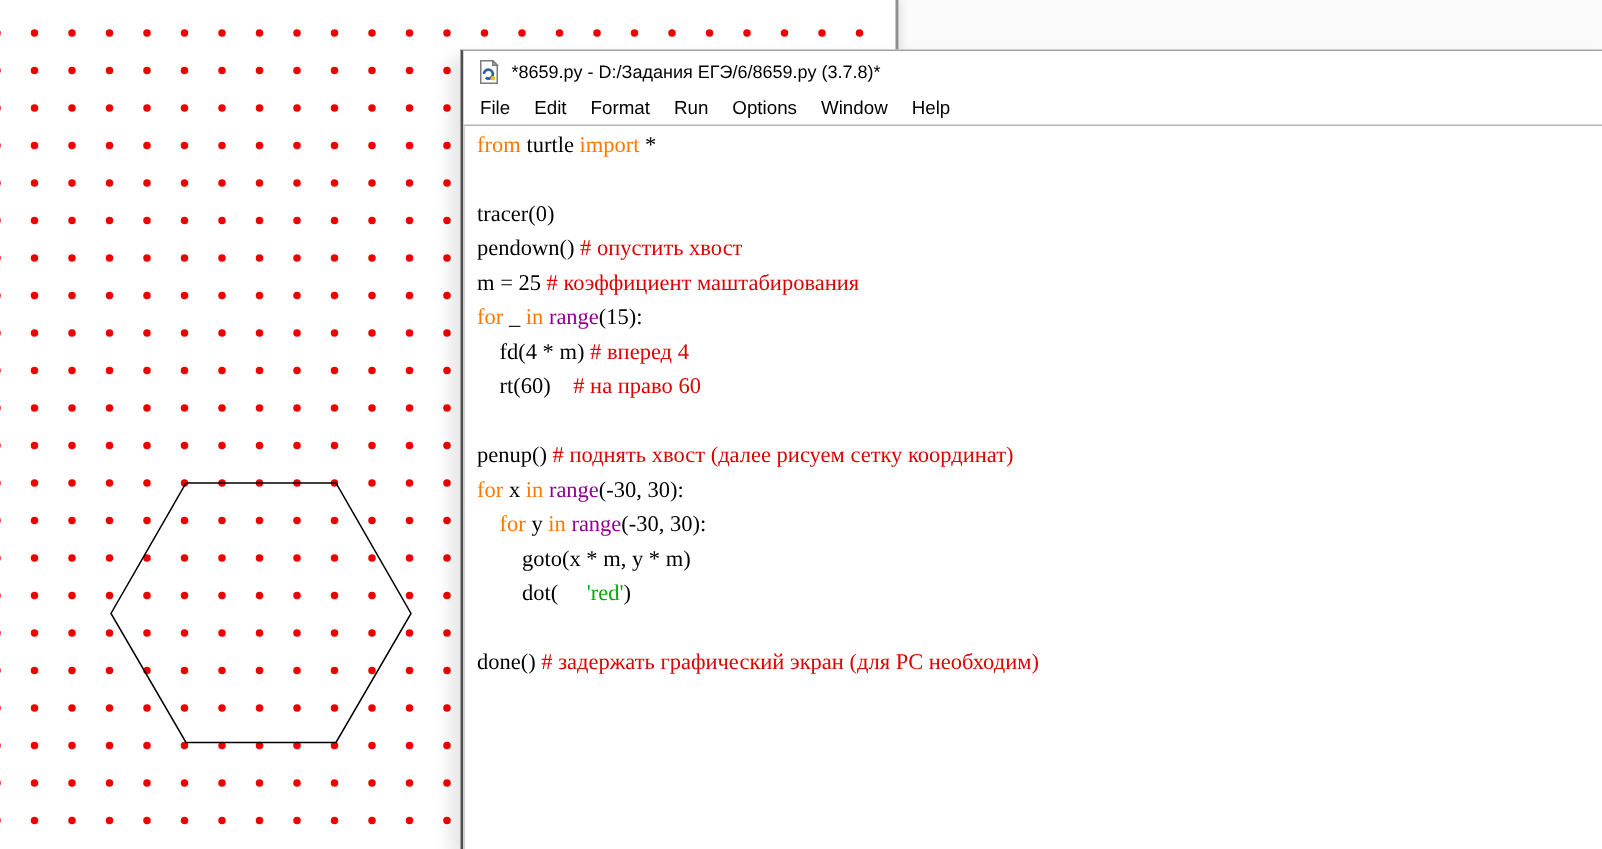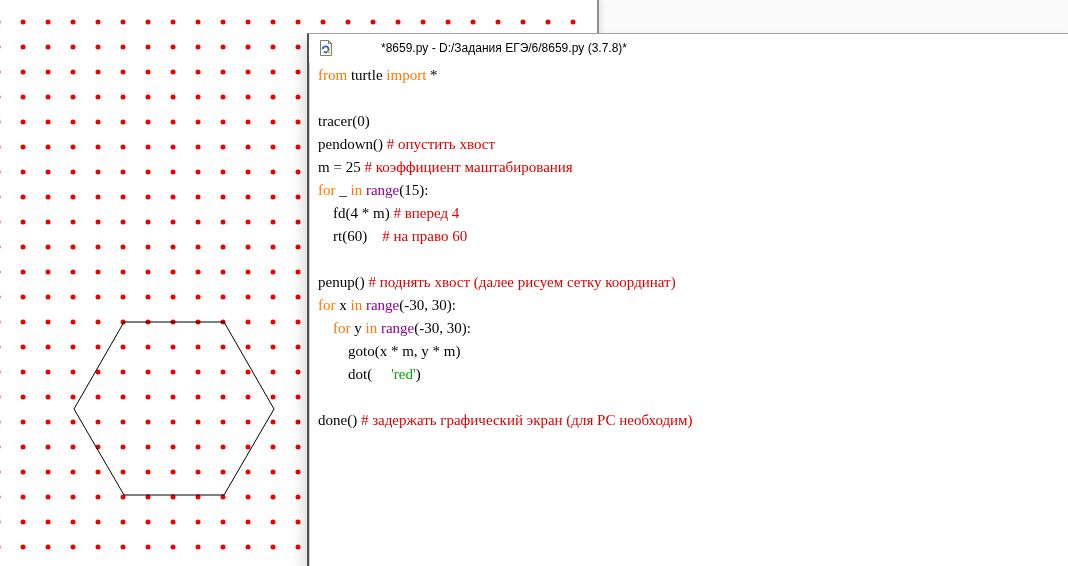--- a/index.html
+++ b/index.html
@@ -34,21 +34,20 @@
     display: flex;
     flex-direction: column;
   }
   .titlebar {
     height: 28px;
     background: #ffffff;
     display: flex;
     align-items: center;
     padding-left: 9px;
     flex: 0 0 auto;
-    gap: 40px;
   }
   .titlebar .win-icon { width: 16px; height: 16px; margin-right: 7px; flex: 0 0 auto; }
   .titlebar .title-text {
     font-size: 12px;
     color: #000000;
     white-space: nowrap;
   }
   .menubar {
     height: 22px;
     background: #ffffff;
@@ -650,16 +649,25 @@
   <div class="idle-window">
     <div class="titlebar">
       <svg class="win-icon" viewBox="0 0 16 16" width="16" height="16">
         <path d="M2.5 0.5h8l3 3v12h-11z" fill="#ffffff" stroke="#7b7b7b" stroke-width="1"></path>
         <path d="M10.5 0.5l3 3h-3z" fill="#d9d9d9" stroke="#7b7b7b" stroke-width="1"></path>
         <path d="M4.6 9.2 a3 3 0 1 1 1.2 2.6" fill="none" stroke="#2d62a8" stroke-width="1.8"></path>
         <circle cx="10.6" cy="12.1" r="1.5" fill="#e8c11c"></circle>
       </svg>
       <span class="title-text">*8659.py - D:/Задания ЕГЭ/6/8659.py (3.7.8)*</span>
     </div>
+    <div class="menubar" id="menubar">
+        <span class="menu-item">File</span>
+        <span class="menu-item">Edit</span>
+        <span class="menu-item">Format</span>
+        <span class="menu-item">Run</span>
+        <span class="menu-item">Options</span>
+        <span class="menu-item">Window</span>
+        <span class="menu-item">Help</span>
+      </div>
     <div class="code-area" id="code"><div class="code-line"><span class="tok-kw">from</span><span class="tok-n"> turtle </span><span class="tok-kw">import</span><span class="tok-n"> *</span></div><div class="code-line"></div><div class="code-line"><span class="tok-n">tracer(0)</span></div><div class="code-line"><span class="tok-n">pendown() </span><span class="tok-cm"># опустить хвост</span></div><div class="code-line"><span class="tok-n">m = 25 </span><span class="tok-cm"># коэффициент маштабирования</span></div><div class="code-line"><span class="tok-kw">for</span><span class="tok-n"> _ </span><span class="tok-kw">in</span><span class="tok-n"> </span><span class="tok-bi">range</span><span class="tok-n">(15):</span></div><div class="code-line"><span class="tok-n">    fd(4 * m) </span><span class="tok-cm"># вперед 4</span></div><div class="code-line"><span class="tok-n">    rt(60)    </span><span class="tok-cm"># на право 60</span></div><div class="code-line"></div><div class="code-line"><span class="tok-n">penup() </span><span class="tok-cm"># поднять хвост (далее рисуем сетку координат)</span></div><div class="code-line"><span class="tok-kw">for</span><span class="tok-n"> x </span><span class="tok-kw">in</span><span class="tok-n"> </span><span class="tok-bi">range</span><span class="tok-n">(-30, 30):</span></div><div class="code-line"><span class="tok-n">    </span><span class="tok-kw">for</span><span class="tok-n"> y </span><span class="tok-kw">in</span><span class="tok-n"> </span><span class="tok-bi">range</span><span class="tok-n">(-30, 30):</span></div><div class="code-line"><span class="tok-n">        goto(x * m, y * m)</span></div><div class="code-line"><span class="tok-n">        dot(</span><span class="tok-st">'red'</span><span class="tok-n">)</span></div><div class="code-line"></div><div class="code-line"><span class="tok-n">done() </span><span class="tok-cm"># задержать графический экран (для PC необходим)</span></div></div>
   </div>
 
 </div>
 
 </body></html>

